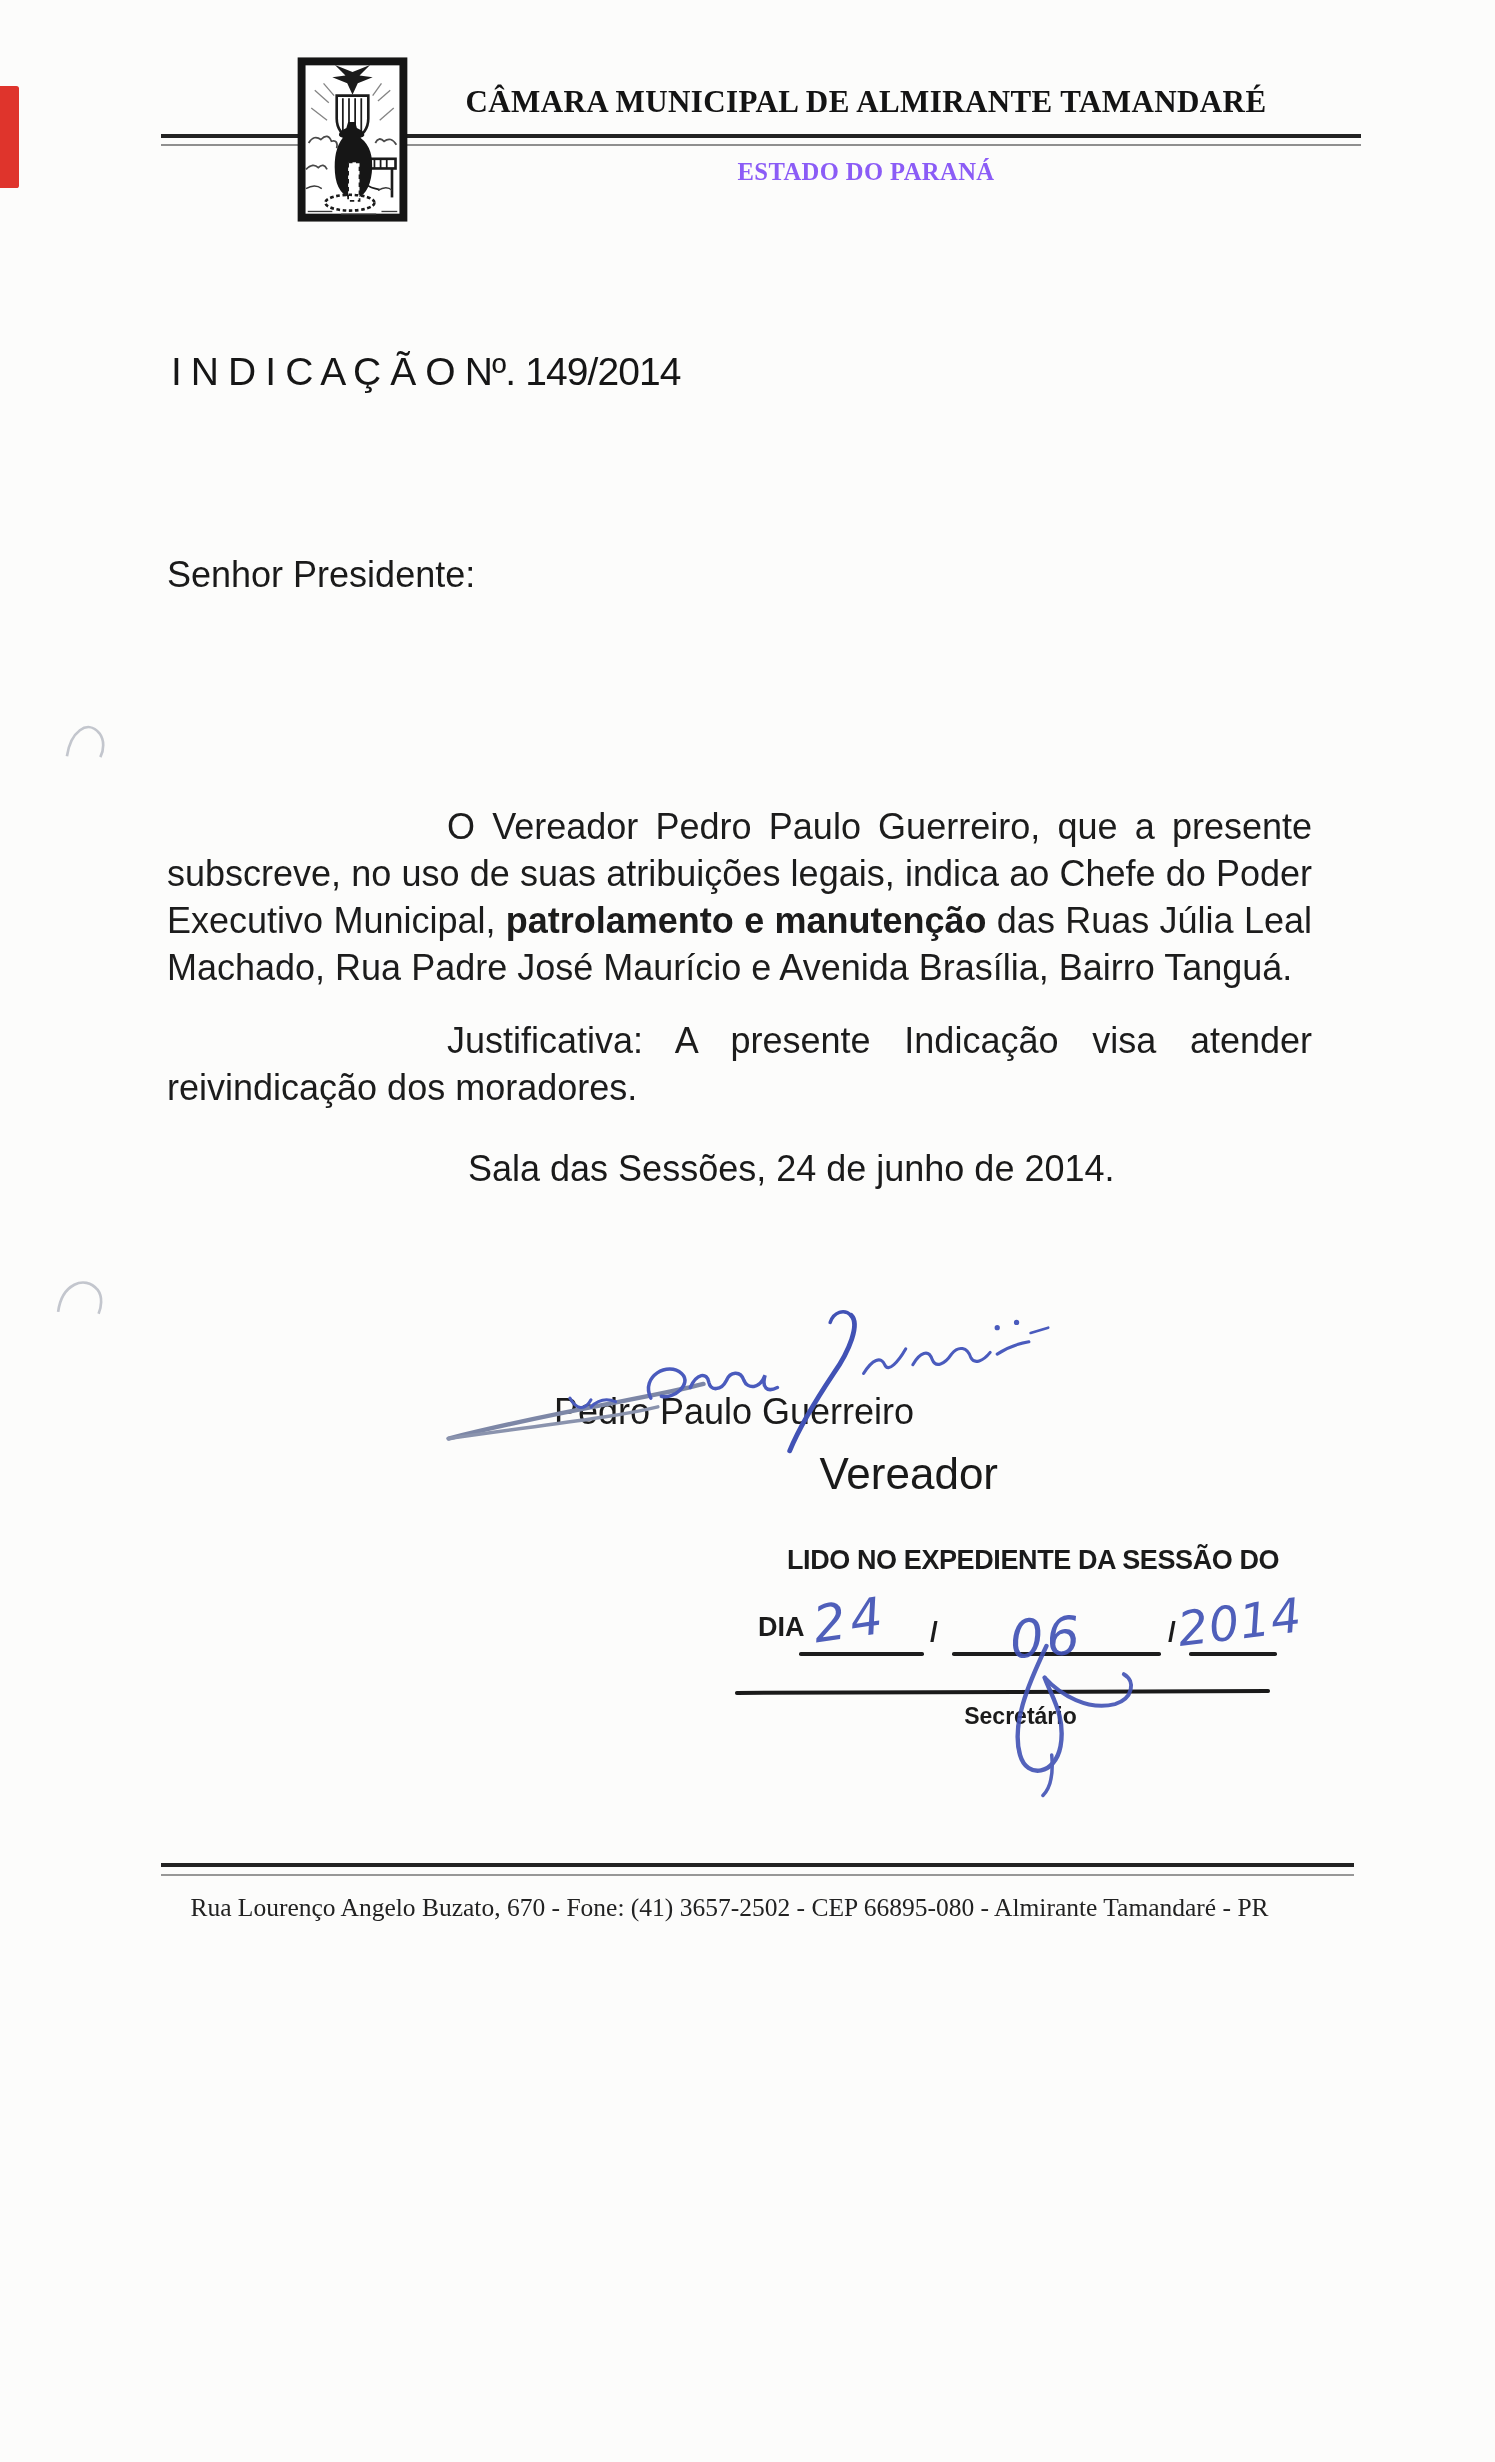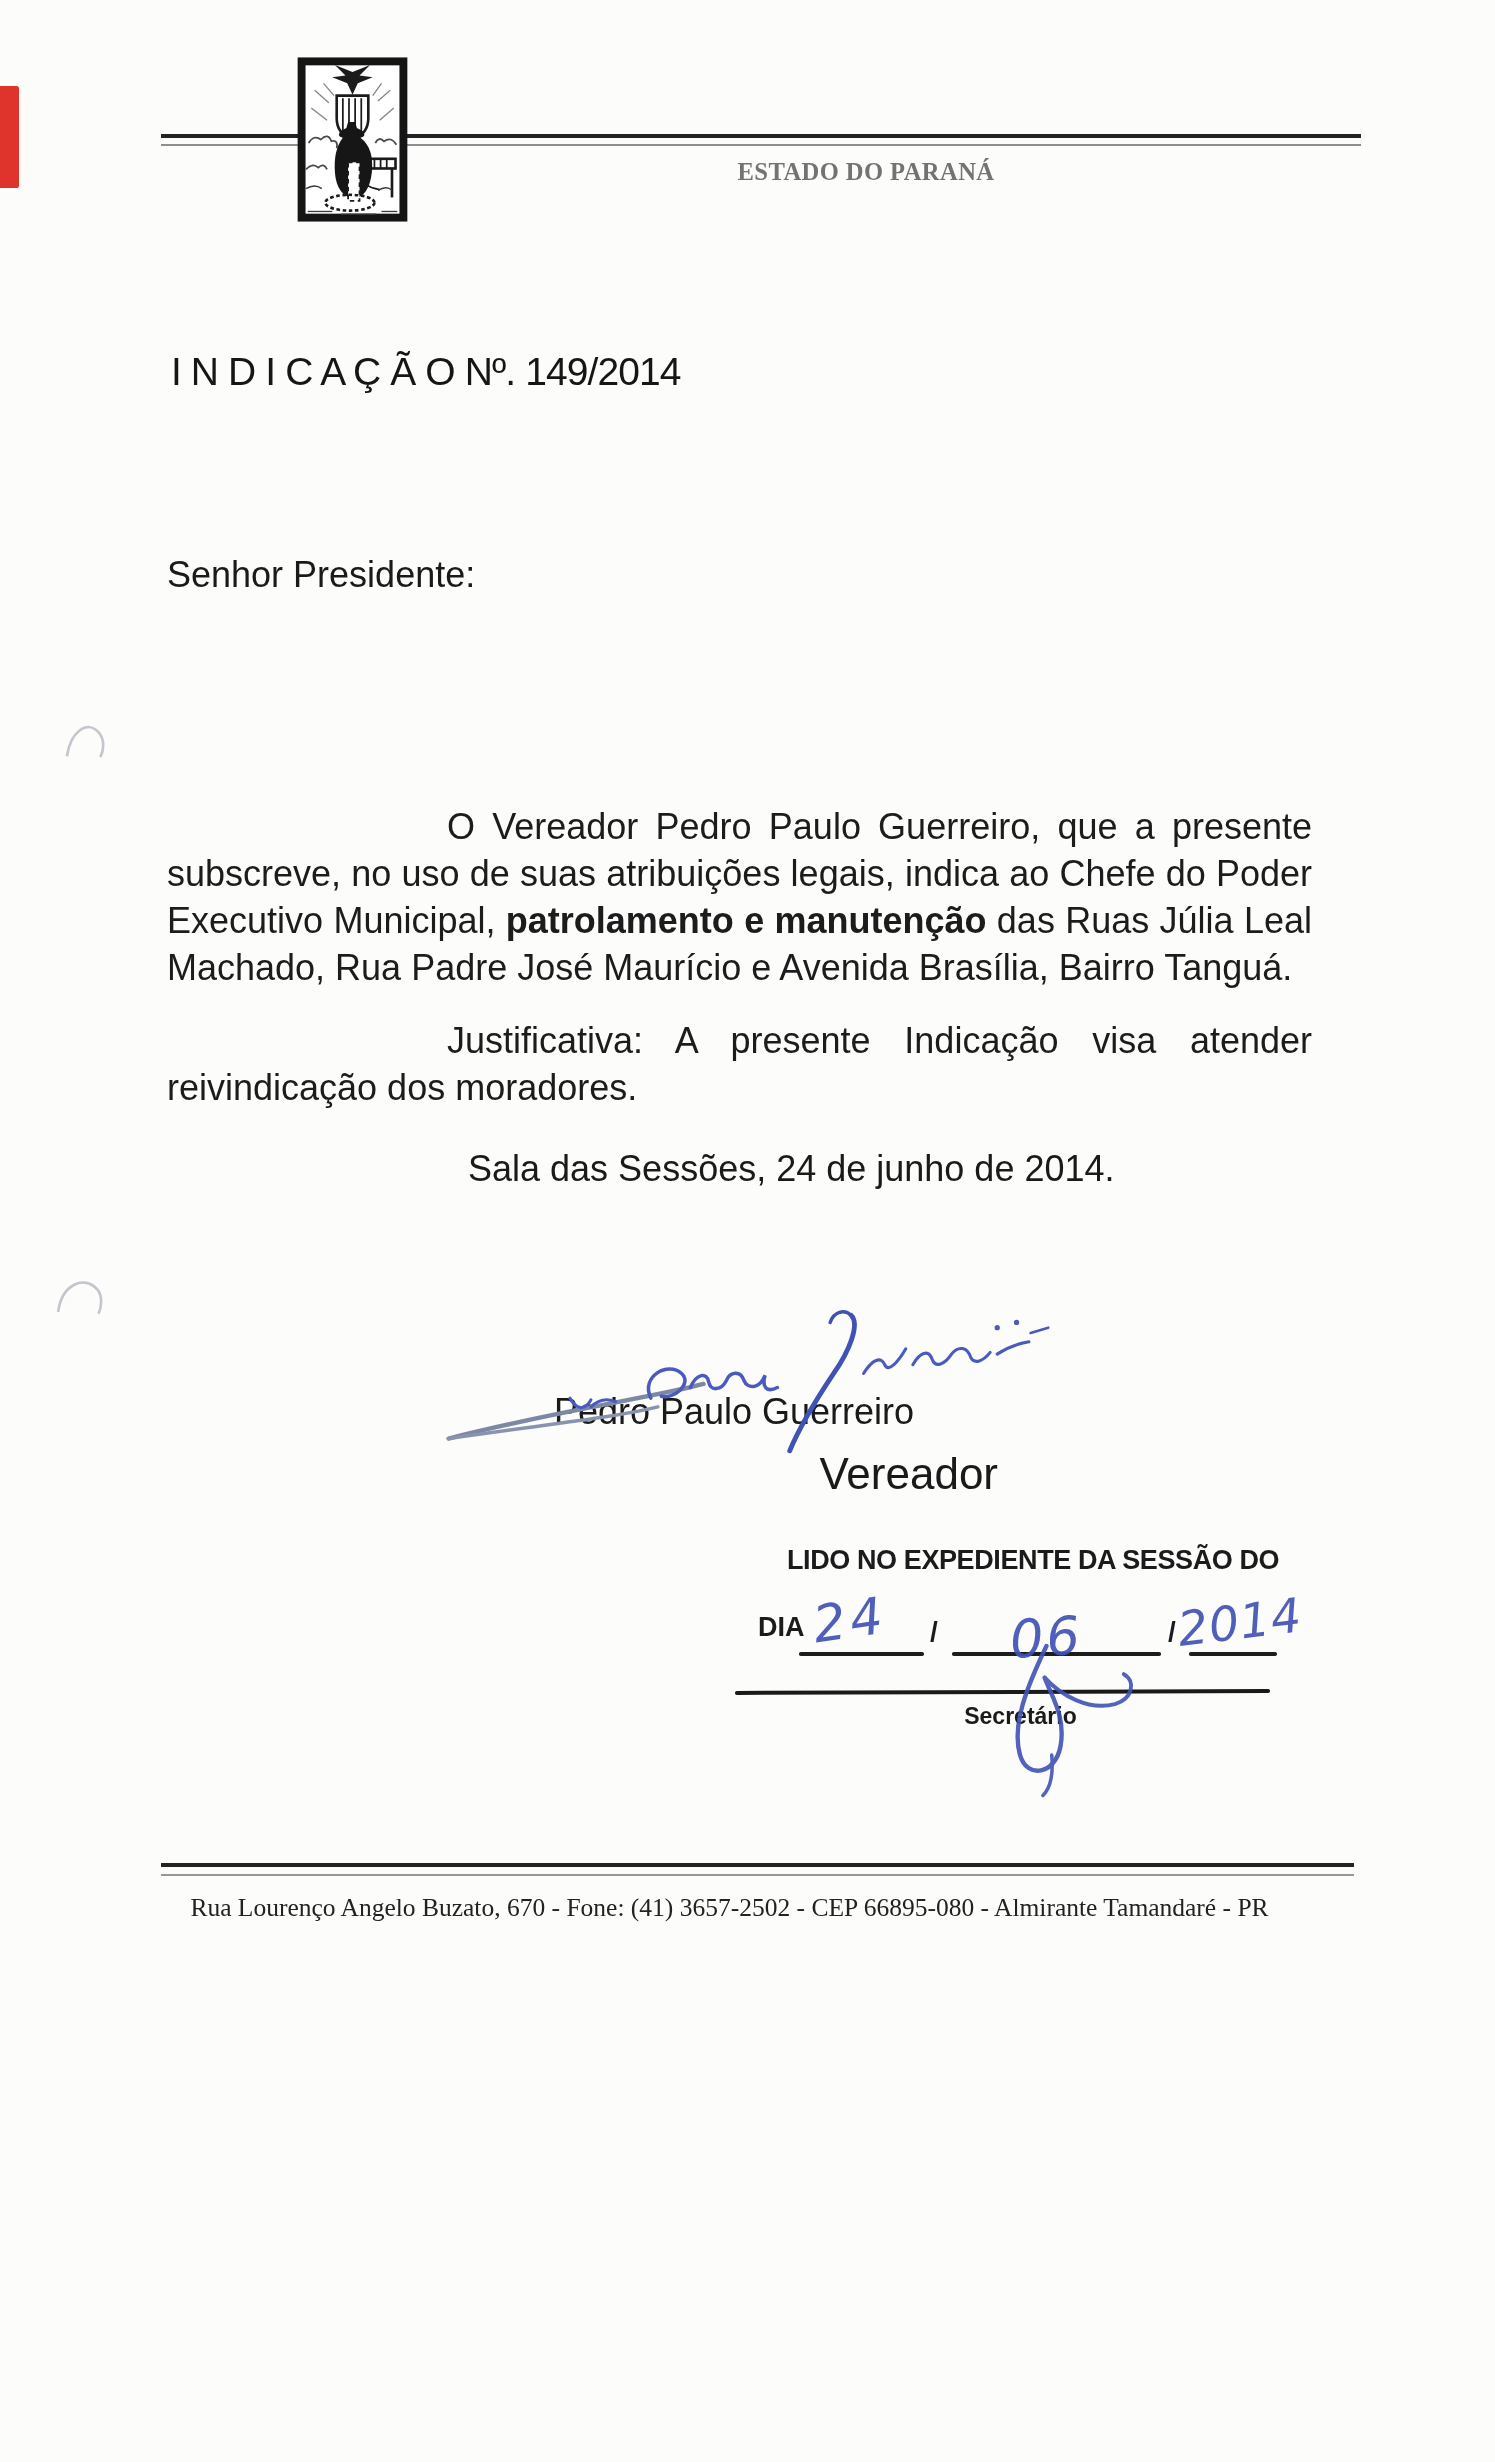--- a/index.html
+++ b/index.html
@@ -11,21 +11,21 @@
   .abs{position:absolute;}
   
   .hline1{left:161px;top:134px;width:1200px;height:3.5px;background:#232323;}
   .hline2{left:161px;top:144px;width:1200px;height:1.8px;background:#8f8f8f;}
   .logo-box{left:297px;top:57px;width:111px;height:165px;z-index:3;}
   .org-title{left:369px;top:84px;width:994px;text-align:center;
     font-family:"Liberation Serif","DejaVu Serif",serif;font-weight:bold;
     font-size:31px;letter-spacing:0.4px;color:#141414;z-index:2;}
   .org-state{left:369px;top:158px;width:994px;text-align:center;
     font-family:"Liberation Serif","DejaVu Serif",serif;font-weight:bold;
-    font-size:24.6px;letter-spacing:0.4px;color:#737373;}
+    font-size:24.6px;letter-spacing:0.4px;color:#8b5cf6;}
   
   .doc-title{left:171px;top:350px;font-size:39px;letter-spacing:-0.9px;color:#161616;white-space:nowrap;}
   .salutation{left:167px;top:554px;font-size:36px;}
   .para{left:167px;width:1145px;font-size:36px;line-height:47px;
     text-align:justify;text-indent:280px;color:#1c1c1c;}
   .para b{font-weight:bold;}
   .p-body{top:767px;}
   .p-just{top:981px;}
   .sala{left:468px;top:1148px;font-size:36px;}
   .sig-name{left:470px;top:1391px;width:528px;text-align:center;font-size:36px;}
@@ -101,20 +101,21 @@
       <g stroke="#3a3a3a" stroke-width="1.5" fill="none">
         <path d="M10,150 q10,-6 18,0"></path>
           <path d="M92,152 q10,-6 16,0"></path>
         <path d="M12,176 h28"></path>
           <path d="M50,179 h40"></path>
           <path d="M96,176 h18"></path>
       </g>
     </svg>
   </div>
 
+  <div class="abs org-title">CÂMARA MUNICIPAL DE ALMIRANTE TAMANDARÉ</div>
   <div class="abs org-state">ESTADO DO PARANÁ</div>
 
   <div class="abs doc-title">I N D I C A Ç Ã O Nº. 149/2014</div>
 
   <div class="abs salutation">Senhor Presidente:</div>
 
   <p class="abs para p-just">Justificativa: A presente Indicação visa atender reivindicação dos moradores.</p>
 
   <p class="abs para p-body"><span>O Vereador Pedro Paulo Guerreiro, que a presente subscreve, no uso de suas atribuições legais, indica ao Chefe do Poder Executivo Municipal, </span><b>patrolamento e manutenção</b><span> das Ruas Júlia Leal Machado, Rua Padre José Maurício e Avenida Brasília, Bairro Tanguá.</span></p>
 

